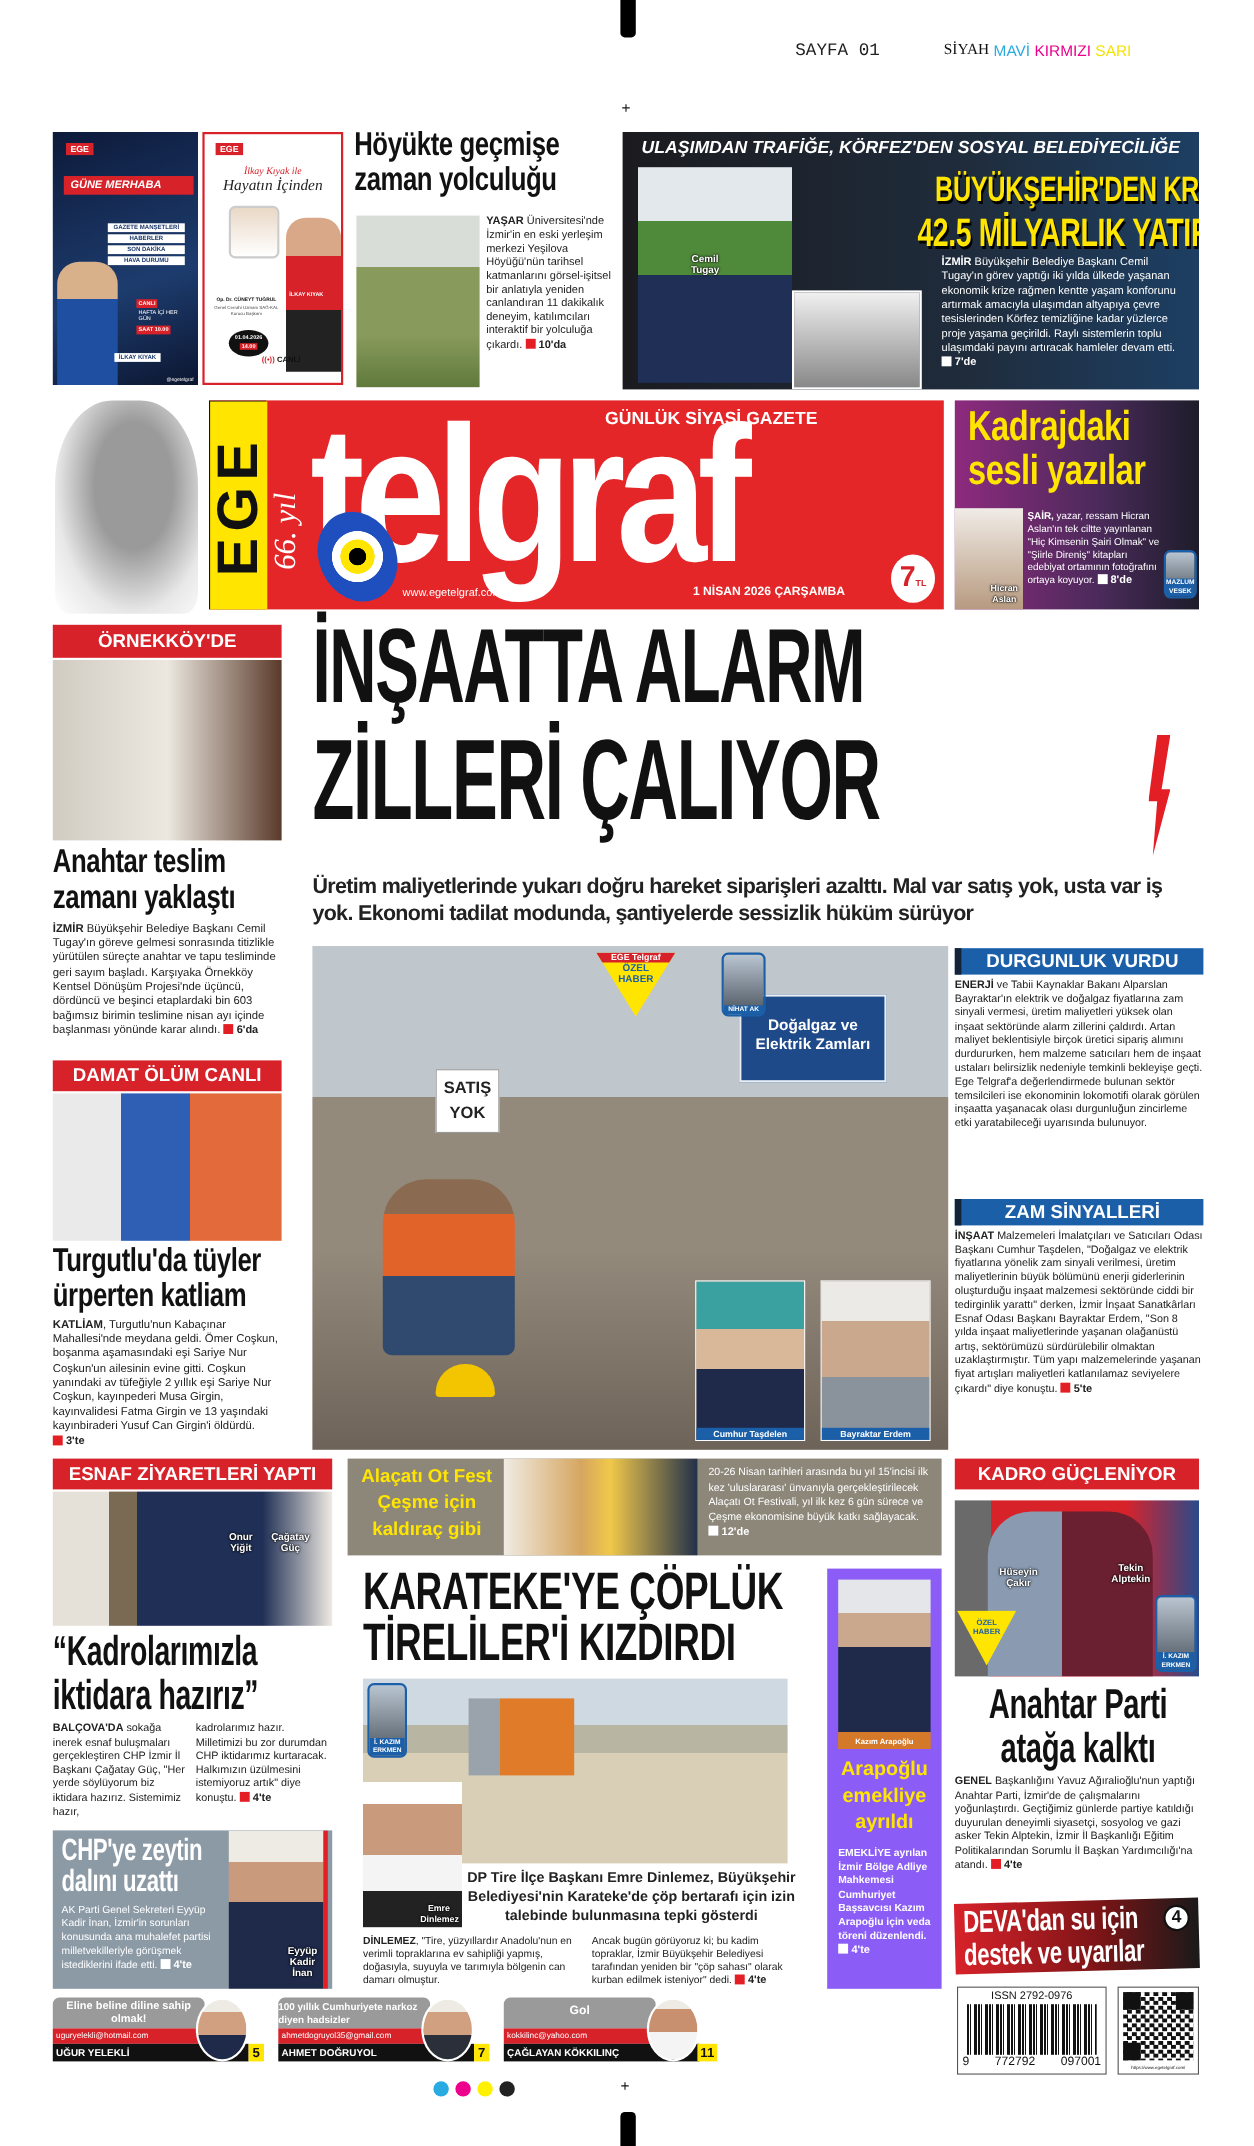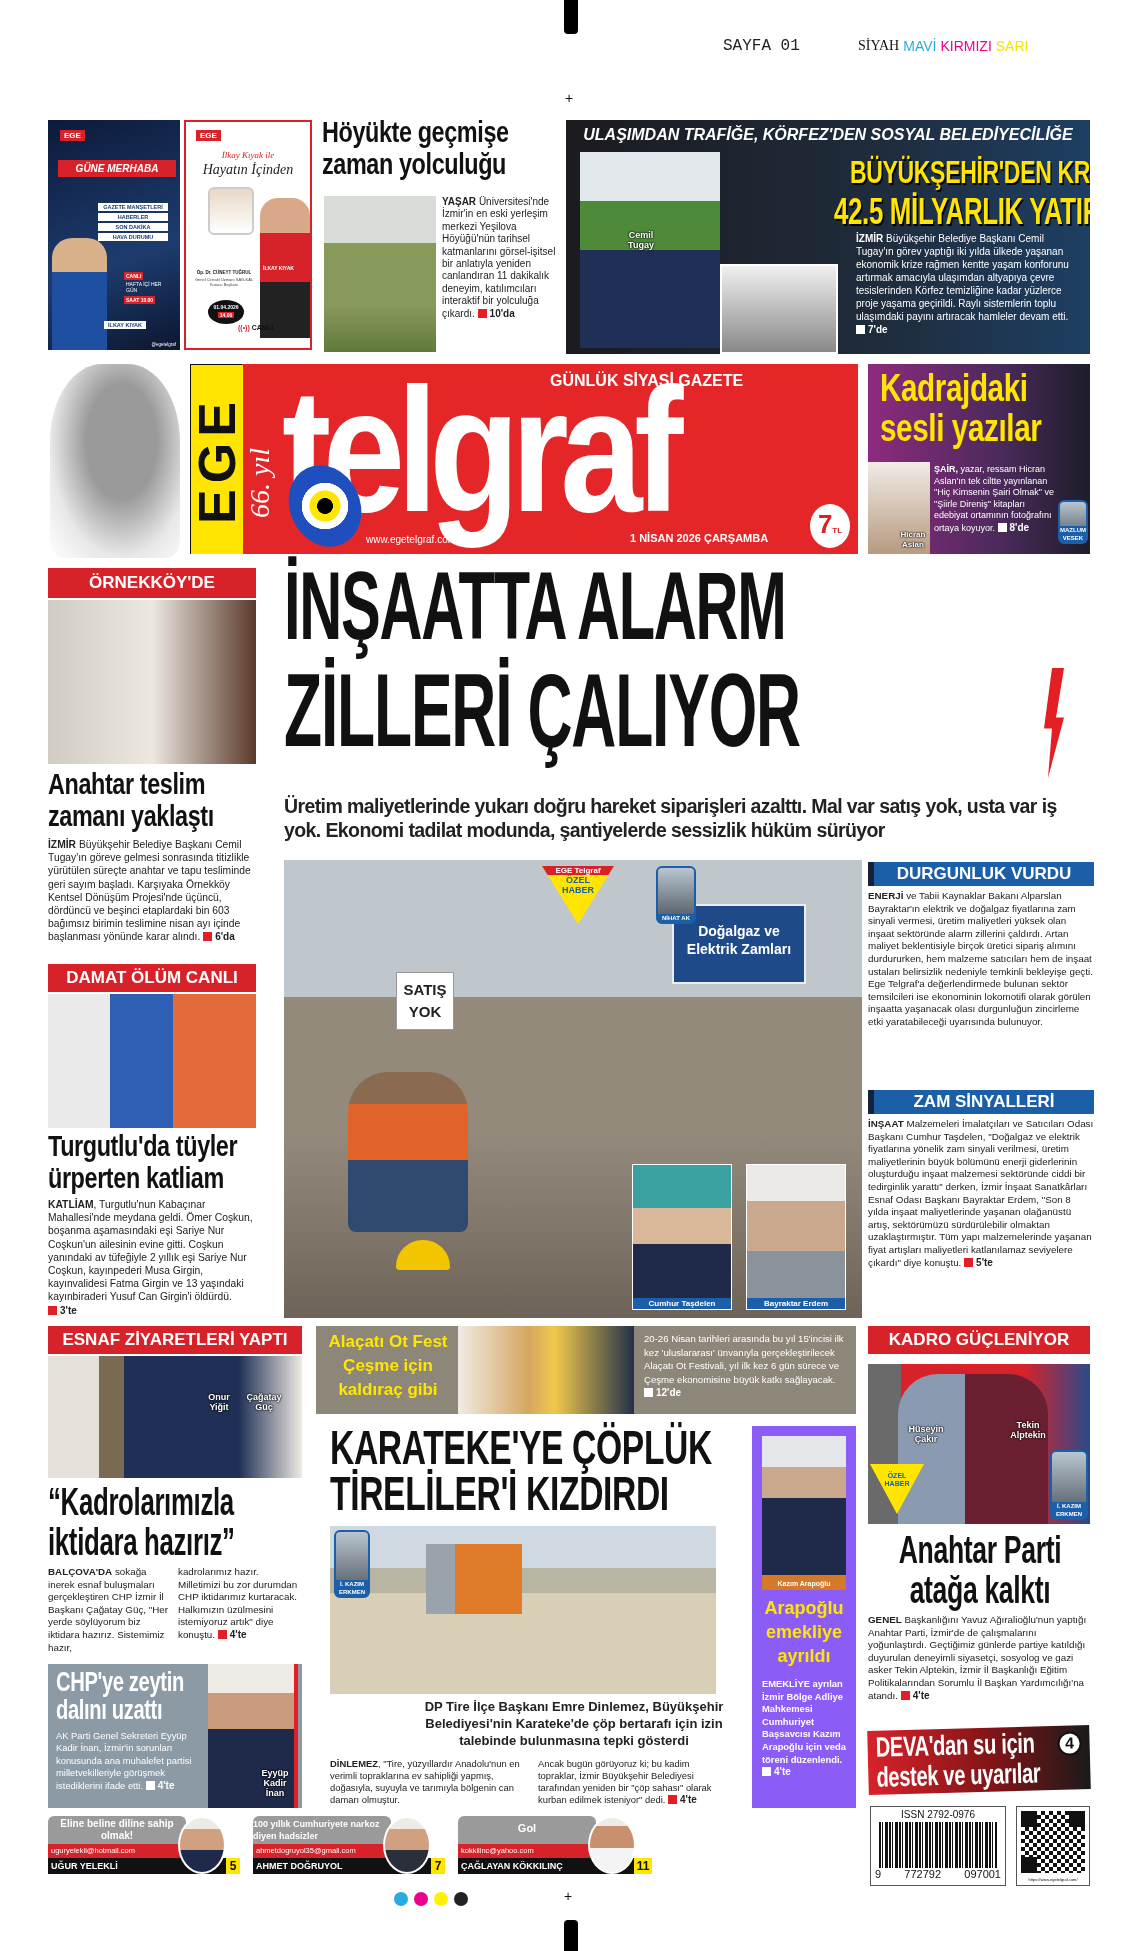--- a/index.html
+++ b/index.html
@@ -26,21 +26,21 @@
 <div class="abs" style="left:858px;top:38px;font-size:14px;display:flex;gap:4px;">
   <span style="color:#111;font-family:'Liberation Serif',serif;">SİYAH</span>
   <span style="color:#29abe2;">MAVİ</span>
   <span style="color:#ec008c;">KIRMIZI</span>
   <span style="color:#f5e400;">SARI</span>
 </div>
 <div class="abs" style="left:565px;top:90px;font-size:14px;">+</div>
 
 <div class="abs" style="left:48px;top:120px;width:132px;height:230px;background:linear-gradient(160deg,#0d1a3a,#1d3c6e 60%,#0c1630);overflow:hidden;">
   <div style="position:absolute;left:12px;top:10px;background:#d8222a;color:#fff;font-size:8px;font-weight:bold;padding:1px 4px;">EGE</div>
-  <div style="position:absolute;left:10px;top:40px;width:118px;background:#d8222a;color:#fff;font-size:10px;font-weight:bold;font-style:italic;padding:3px 6px;text-align:center;">GÜNE MERHABA</div>
+  <div style="position:absolute;left:10px;top:40px;width:118px;background:#d8222a;color:#fff;font-size:10px;font-weight:bold;font-style:italic;padding:3px 6px;">GÜNE MERHABA</div>
   <div style="position:absolute;left:50px;top:83px;width:70px;">
     <div style="background:#fff;color:#1b3a6e;font-size:5.5px;font-weight:bold;text-align:center;margin-bottom:2px;padding:1px;">GAZETE MANŞETLERİ</div>
     <div style="background:#fff;color:#1b3a6e;font-size:5.5px;font-weight:bold;text-align:center;margin-bottom:2px;padding:1px;">HABERLER</div>
     <div style="background:#fff;color:#1b3a6e;font-size:5.5px;font-weight:bold;text-align:center;margin-bottom:2px;padding:1px;">SON DAKİKA</div>
     <div style="background:#fff;color:#1b3a6e;font-size:5.5px;font-weight:bold;text-align:center;padding:1px;">HAVA DURUMU</div>
   </div>
   <div style="position:absolute;left:4px;top:118px;width:55px;height:112px;background:linear-gradient(#d8b08a 0 30%,#1f4fa0 30%);border-radius:20px 20px 0 0;"></div>
   <div style="position:absolute;left:76px;top:152px;background:#d8222a;color:#fff;font-size:5px;font-weight:bold;padding:1px 2px;">CANLI</div>
   <div style="position:absolute;left:78px;top:161px;width:40px;color:#fff;font-size:5px;line-height:6px;">HAFTA İÇİ HER GÜN</div>
   <div style="position:absolute;left:76px;top:176px;background:#d8222a;color:#fff;font-size:5px;font-weight:bold;padding:1px 2px;">SAAT 10.00</div>
@@ -226,20 +226,23 @@
 
 <div class="abs" style="left:316px;top:1424px;width:424px;height:384px;">
   <div class="cond" style="position:absolute;left:14px;top:0;font-size:48px;line-height:48px;transform:scaleX(0.7);width:640px;">KARATEKE'YE ÇÖPLÜK</div>
   <div class="cond" style="position:absolute;left:14px;top:46px;font-size:48px;line-height:48px;transform:scaleX(0.7);width:640px;">TİRELİLER'İ KIZDIRDI</div>
   <div class="photo" style="position:absolute;left:14px;top:102px;width:386px;height:168px;background:linear-gradient(#cfd9e2 0 25%,#b8b6a2 25% 40%,#d9cfb6 40%);">
     <div style="position:absolute;left:96px;top:18px;width:96px;height:70px;background:linear-gradient(90deg,#9aa3ab 0 30%,#e07b2a 30%);"></div>
   </div>
   <div class="thumb" style="left:18px;top:106px;width:36px;height:68px;">
     <div class="nm">İ. KAZIM ERKMEN</div>
   </div>
+  <div class="photo" style="position:absolute;left:14px;top:196px;width:90px;height:132px;background:linear-gradient(#fff 0 15%,#c99a7c 15% 50%,#f4f4f4 50% 75%,#222 75%);">
+    <div class="caption-tag" style="right:4px;bottom:2px;width:34px;font-size:8px;">Emre Dinlemez</div>
+  </div>
   <div style="position:absolute;left:106px;top:274px;width:304px;text-align:center;font-size:13px;line-height:17px;font-weight:bold;color:#222;">DP Tire İlçe Başkanı Emre Dinlemez, Büyükşehir Belediyesi'nin Karateke'de çöp bertarafı için izin talebinde bulunmasına tepki gösterdi</div>
   <div style="position:absolute;left:14px;top:334px;width:400px;display:flex;gap:18px;">
     <div class="body-text" style="width:190px;font-size:9.4px;line-height:12px;">
       <span class="lead">DİNLEMEZ</span><span>, "Tire, yüzyıllardır Anadolu'nun en verimli topraklarına ev sahipliği yapmış, doğasıyla, suyuyla ve tarımıyla bölgenin can damarı olmuştur.</span>
     </div>
     <div class="body-text" style="width:190px;font-size:9.4px;line-height:12px;">
       <span>Ancak bugün görüyoruz ki; bu kadim topraklar, İzmir Büyükşehir Belediyesi tarafından yeniden bir "çöp sahası" olarak kurban edilmek isteniyor" dedi.</span>
       <span class="pageref">4'te</span>
     </div>
   </div>

